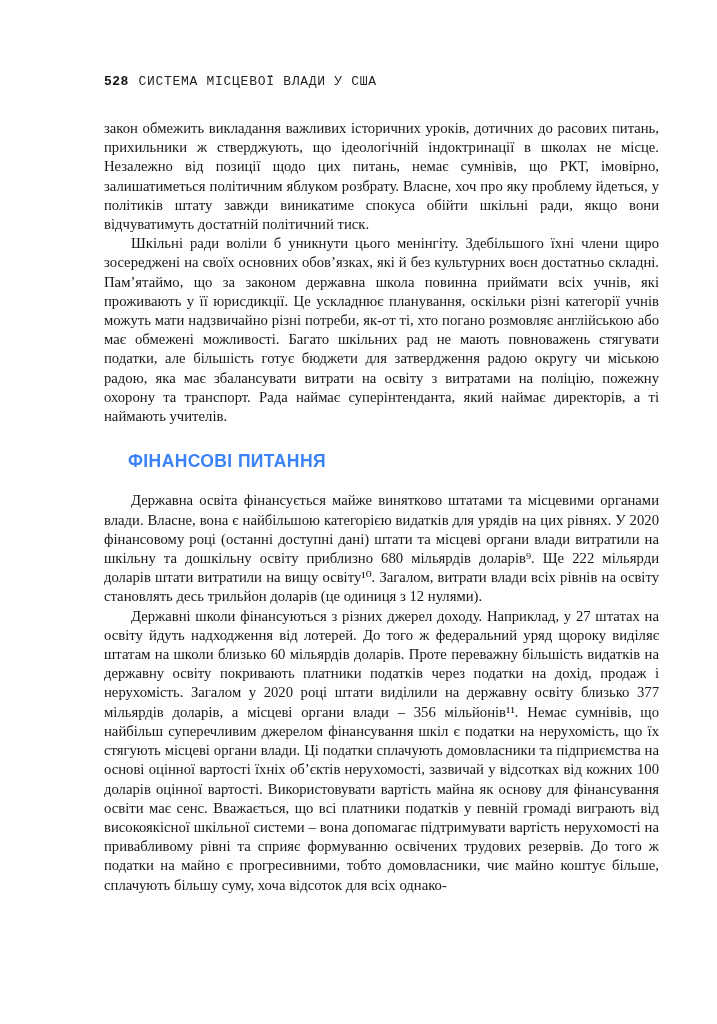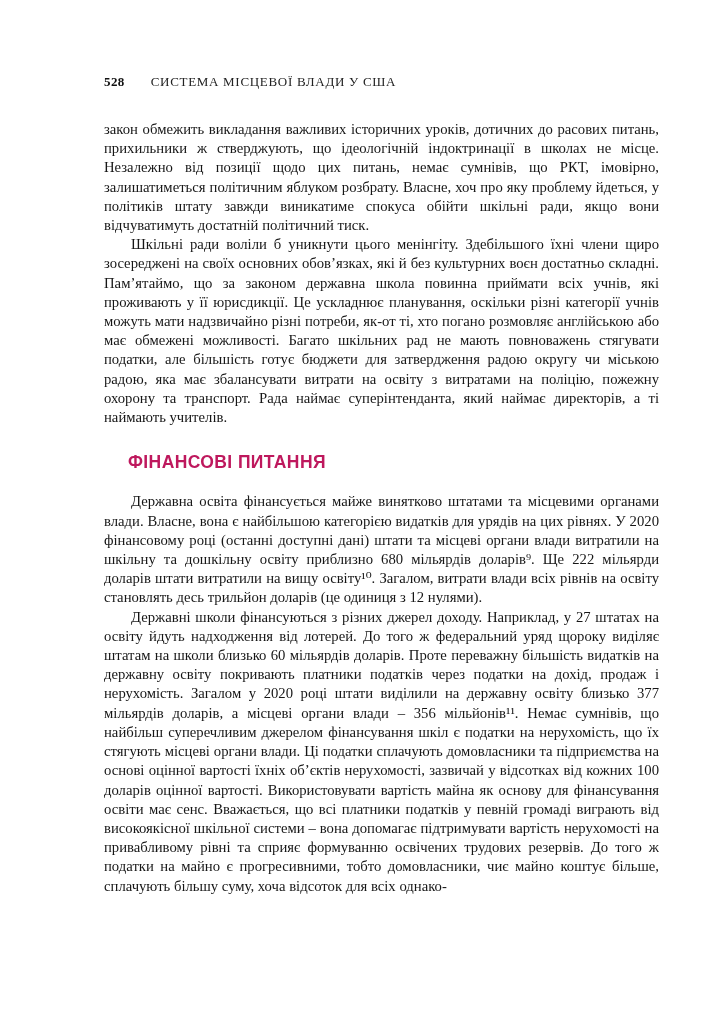--- a/index.html
+++ b/index.html
@@ -12,22 +12,22 @@
     background: #ffffff;
     padding: 74px 58px 40px 104px;
     font-family: "Liberation Serif", "DejaVu Serif", serif;
     color: #161616;
     position: relative;
   }
 
   .running-head {
     display: flex;
     align-items: baseline;
-    gap: 26px;
-    font-family: Liberation Serif, serif;
+    gap: 10px;
+    font-family: Liberation Mono, monospace;
     margin-bottom: 30px;
   }
   .page-number {
     font-weight: 700;
     font-size: 13px;
     letter-spacing: 0.4px;
     color: #111111;
   }
   .running-title {
     font-size: 13px;
@@ -49,21 +49,21 @@
   }
   p.para.no-indent {
     text-indent: 0;
   }
 
   .section-heading {
     font-family: "Liberation Sans", "DejaVu Sans", sans-serif;
     font-weight: 800;
     font-size: 17.5px;
     letter-spacing: 0.4px;
-    color: #be185d;
+    color: #3b82f6;
     text-transform: uppercase;
     margin: 26px 0 20px 24px;
     text-align: left;
     text-indent: 0;
   }
 </style>
 </head>
 <body>
 
 <div class="page">

